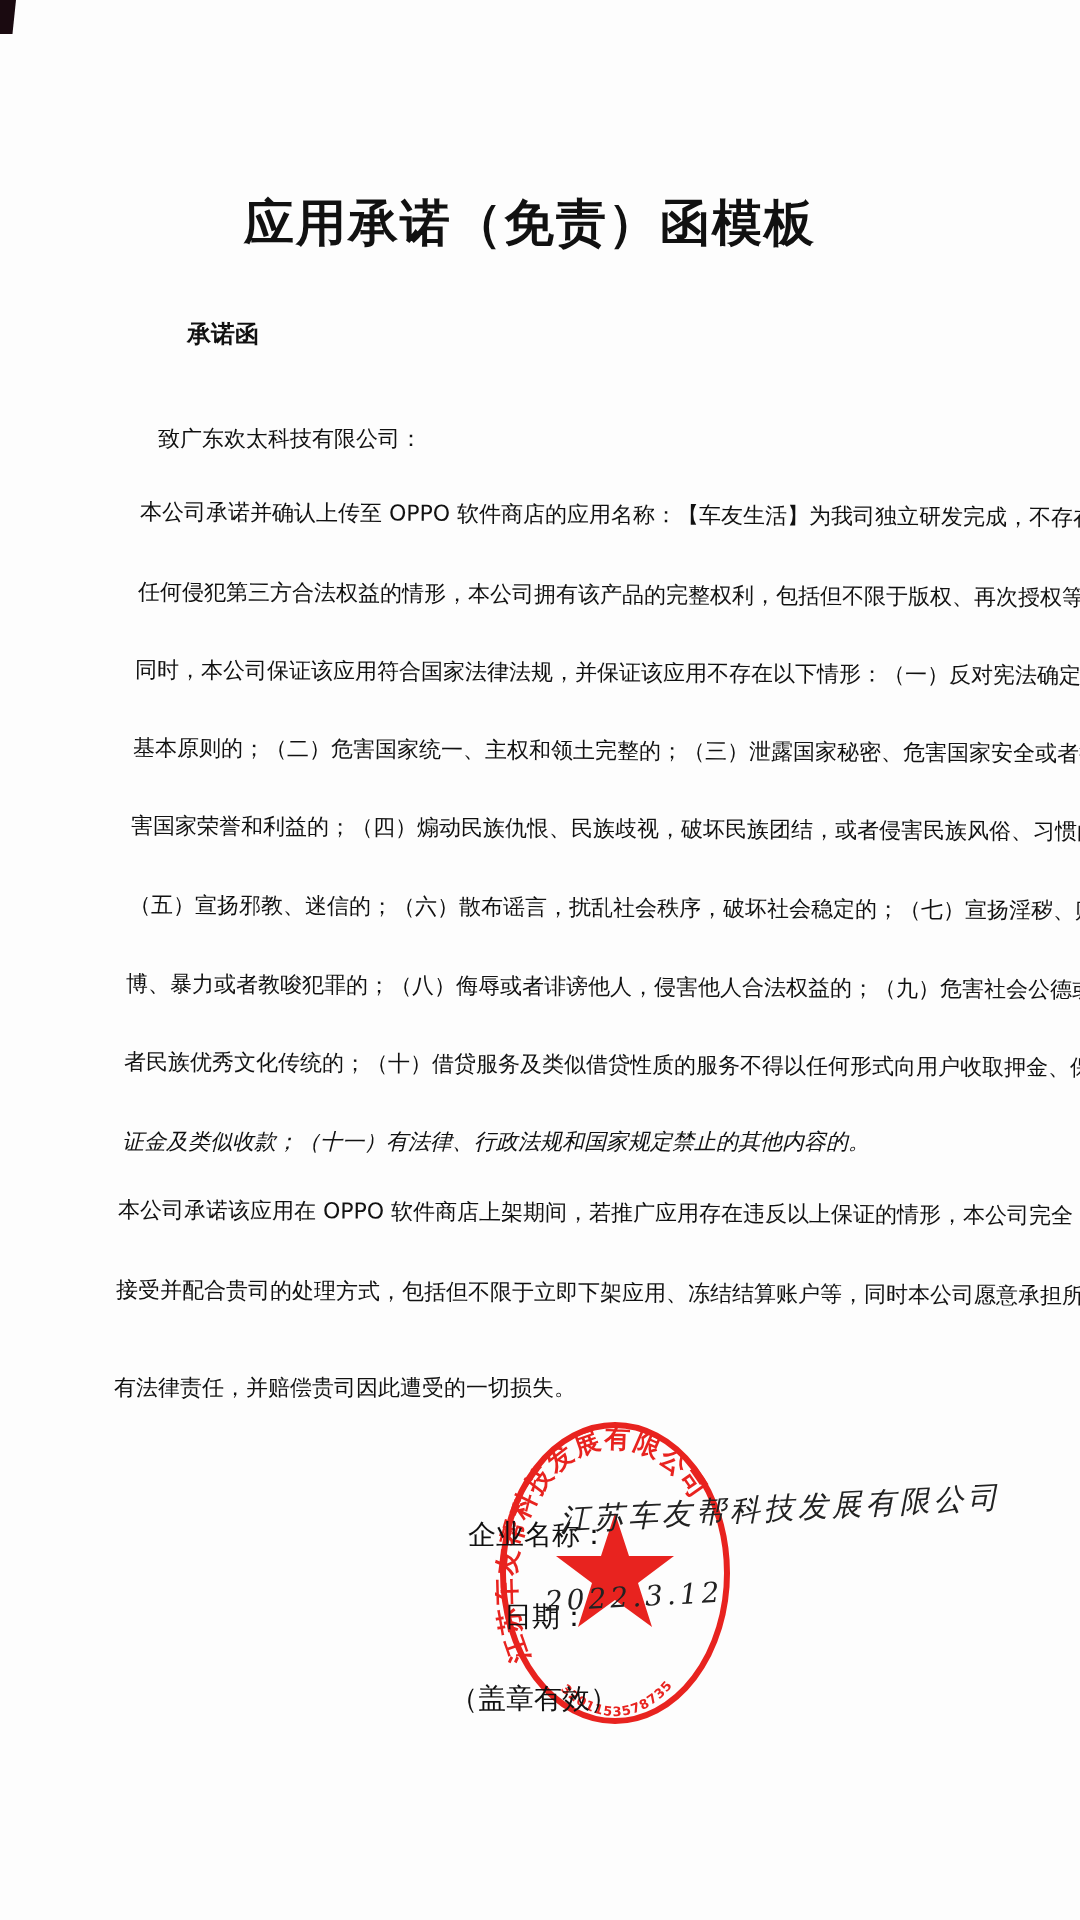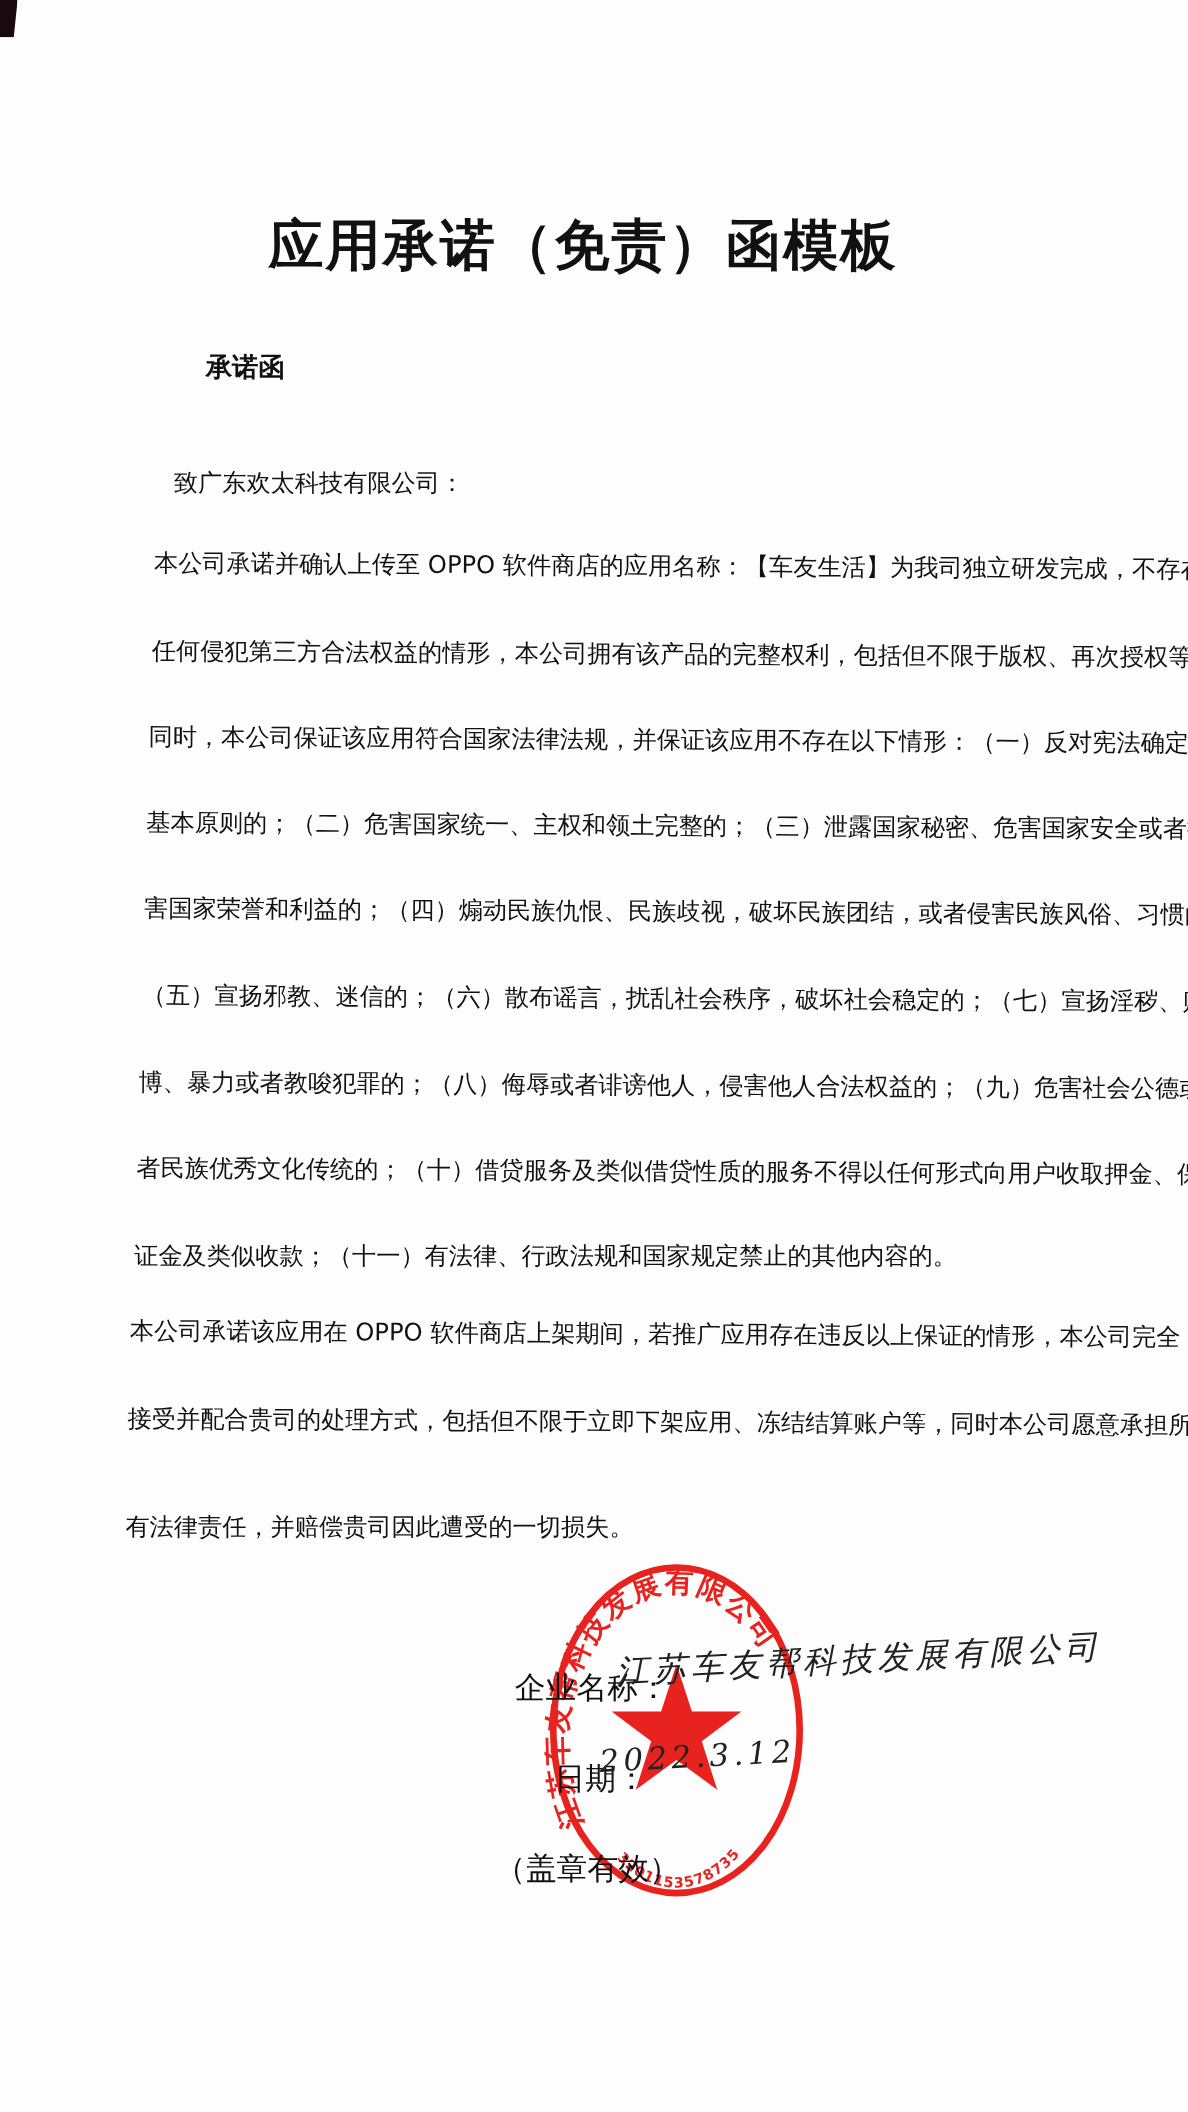--- a/index.html
+++ b/index.html
@@ -43,21 +43,21 @@
 <div class="line" style="left:158px; top:424px;">致广东欢太科技有限公司：</div>
 
 <div class="line" style="left:140px; top:500px; transform:rotate(0.35deg);">本公司承诺并确认上传至 OPPO 软件商店的应用名称：【车友生活】为我司独立研发完成，不存在</div>
 <div class="line" style="left:138px; top:580px; transform:rotate(0.35deg);">任何侵犯第三方合法权益的情形，本公司拥有该产品的完整权利，包括但不限于版权、再次授权等。</div>
 <div class="line" style="left:135px; top:658px; transform:rotate(0.35deg);">同时，本公司保证该应用符合国家法律法规，并保证该应用不存在以下情形：（一）反对宪法确定的</div>
 <div class="line" style="left:133px; top:736px; transform:rotate(0.35deg);">基本原则的；（二）危害国家统一、主权和领土完整的；（三）泄露国家秘密、危害国家安全或者损</div>
 <div class="line" style="left:131px; top:814px; transform:rotate(0.35deg);">害国家荣誉和利益的；（四）煽动民族仇恨、民族歧视，破坏民族团结，或者侵害民族风俗、习惯的；</div>
 <div class="line" style="left:129px; top:893px; transform:rotate(0.35deg);">（五）宣扬邪教、迷信的；（六）散布谣言，扰乱社会秩序，破坏社会稳定的；（七）宣扬淫秽、赌</div>
 <div class="line" style="left:126px; top:972px; transform:rotate(0.35deg);">博、暴力或者教唆犯罪的；（八）侮辱或者诽谤他人，侵害他人合法权益的；（九）危害社会公德或</div>
 <div class="line" style="left:124px; top:1050px; transform:rotate(0.35deg);">者民族优秀文化传统的；（十）借贷服务及类似借贷性质的服务不得以任何形式向用户收取押金、保</div>
-<div class="line" style="left:122px; top:1127px;">证金及类似收款；（十一）有法律、行政法规和国家规定禁止的其他内容的。</div>
+<div class="line" style="left:122px; top:1127px;font-style:italic;">证金及类似收款；（十一）有法律、行政法规和国家规定禁止的其他内容的。</div>
 <div class="line" style="left:118px; top:1198px; transform:rotate(0.35deg);">本公司承诺该应用在 OPPO 软件商店上架期间，若推广应用存在违反以上保证的情形，本公司完全</div>
 <div class="line" style="left:116px; top:1278px; transform:rotate(0.35deg);">接受并配合贵司的处理方式，包括但不限于立即下架应用、冻结结算账户等，同时本公司愿意承担所</div>
 <div class="line" style="left:114px; top:1356px;margin-top:17px;">有法律责任，并赔偿贵司因此遭受的一切损失。</div>
 
 <svg class="stamp" viewBox="0 0 240 310">
   <defs>
     <path id="ringPath" d="M 40 250 A 100 138 0 1 1 200 250"></path>
     <path id="numPath" d="M 58 262 A 88 124 0 0 0 182 262"></path>
   </defs>
   <ellipse cx="120" cy="155" rx="112" ry="148" fill="none" stroke="#e8231f" stroke-width="6"></ellipse>

